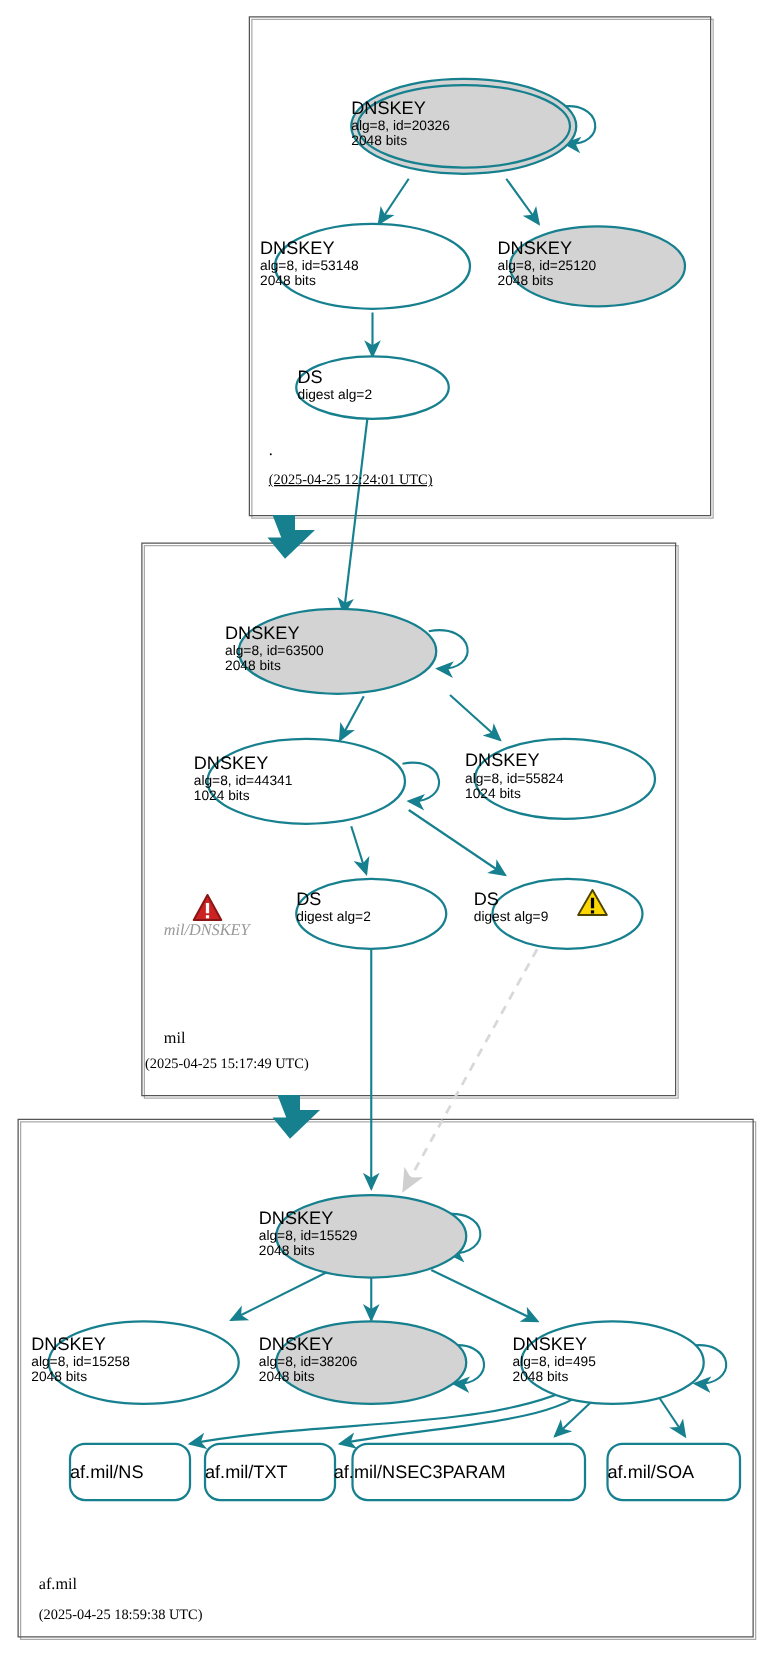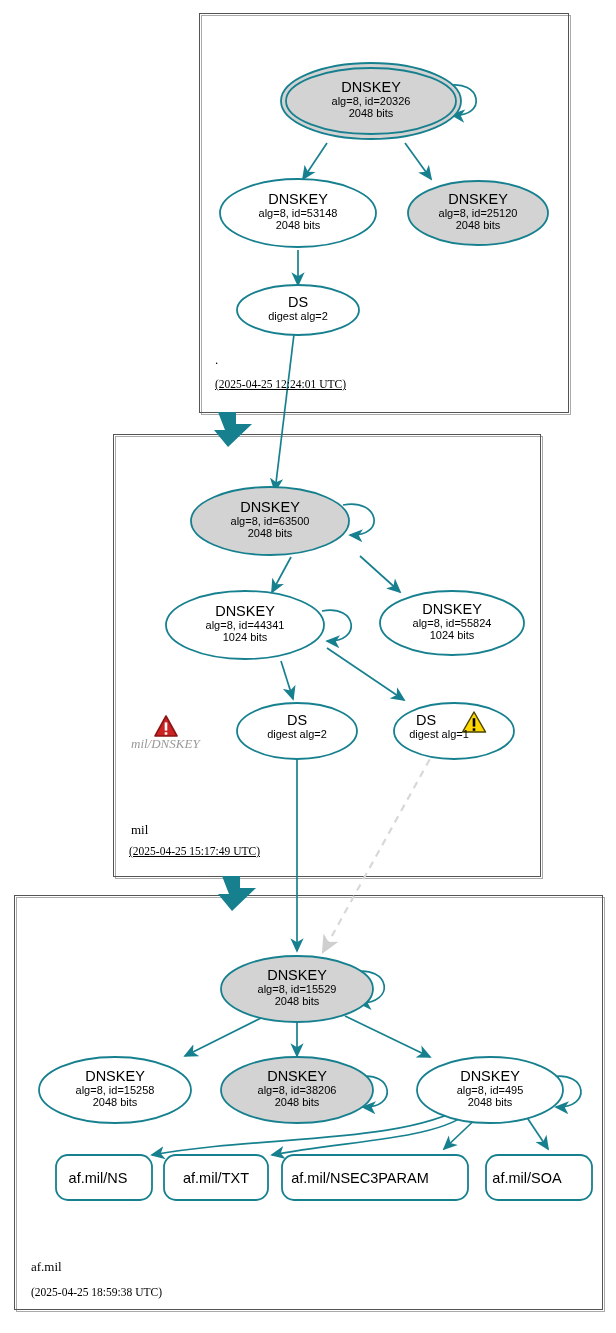--- a/index.html
+++ b/index.html
@@ -9,21 +9,21 @@
   svg.layer{position:absolute;left:0;top:0;width:616px;height:1333px;}
   .zonebox{position:absolute;box-sizing:border-box;background:transparent;}
   .zonebox .shadow{position:absolute;left:2px;top:2px;right:-2px;bottom:-2px;
        border:1px solid #aaaaaa;box-sizing:border-box;}
   .zonebox .frame{position:absolute;left:0;top:0;right:0;bottom:0;
        border:1px solid #555555;box-sizing:border-box;background:transparent;}
   .zone-label{position:absolute;font-family:"Liberation Serif", serif;
        color:#000;white-space:nowrap;}
   .zone-name{font-size:13px;}
   .zone-time{font-size:11.5px;}
-  .nodetext{position:absolute;text-align:center;white-space:nowrap;
+  .nodetext{position:absolute;text-align:left;white-space:nowrap;
        pointer-events:none;color:#000;}
   .t-title{font-family:"Liberation Sans", sans-serif;font-size:14.5px;line-height:15px;}
   .t-sub{font-family:Liberation Sans, sans-serif;font-size:11px;line-height:12px;}
   .rrbox-label{font-family:"Liberation Sans", sans-serif;font-size:14.5px;}
   .warnlabel{position:absolute;font-family:"Liberation Serif", serif;
        font-style:italic;font-size:13px;color:#999999;white-space:nowrap;}
 </style>
 </head>
 <body>
 
@@ -191,21 +191,21 @@
     <div class="t-sub">1024 bits</div>
   </div>
 
   <div class="nodetext" style="left:237px;top:713px;width:120px;">
     <div class="t-title">DS</div>
     <div class="t-sub">digest alg=2</div>
   </div>
 
   <div class="nodetext" style="left:379px;top:713px;width:120px;">
     <div class="t-title" style="padding-right:26px;">DS</div>
-    <div class="t-sub">digest alg=1</div>
+    <div class="t-sub">digest alg=9</div>
   </div>
 
   <div class="warnlabel" style="left:131px;top:736px;">mil/DNSKEY</div>
 
   <div class="nodetext" style="left:207px;top:968px;width:180px;">
     <div class="t-title">DNSKEY</div>
     <div class="t-sub">alg=8, id=15529</div>
     <div class="t-sub">2048 bits</div>
   </div>
 
@@ -229,18 +229,18 @@
 
   <div class="nodetext rrbox-label" style="left:56px;top:1170px;width:84px;">af.mil/NS</div>
   <div class="nodetext rrbox-label" style="left:164px;top:1170px;width:104px;">af.mil/TXT</div>
   <div class="nodetext rrbox-label" style="left:267px;top:1170px;width:186px;">af.mil/NSEC3PARAM</div>
   <div class="nodetext rrbox-label" style="left:486px;top:1170px;width:82px;">af.mil/SOA</div>
 
   <div class="zone-label zone-name" style="left:215px;top:352px;">.</div>
   <div class="zone-label zone-time" style="left:215px;top:378px;text-decoration:underline;">(2025-04-25 12:24:01 UTC)</div>
 
   <div class="zone-label zone-name" style="left:131px;top:822px;">mil</div>
-  <div class="zone-label zone-time" style="left:129px;top:845px;text-decoration:underline;">(2025-04-25 15:17:49 UTC)</div>
+  <div class="zone-label zone-time" style="left:116px;top:845px;">(2025-04-25 15:17:49 UTC)</div>
 
   <div class="zone-label zone-name" style="left:31px;top:1259px;">af.mil</div>
   <div class="zone-label zone-time" style="left:31px;top:1286px;">(2025-04-25 18:59:38 UTC)</div>
 
 </div>
 
 </body></html>

